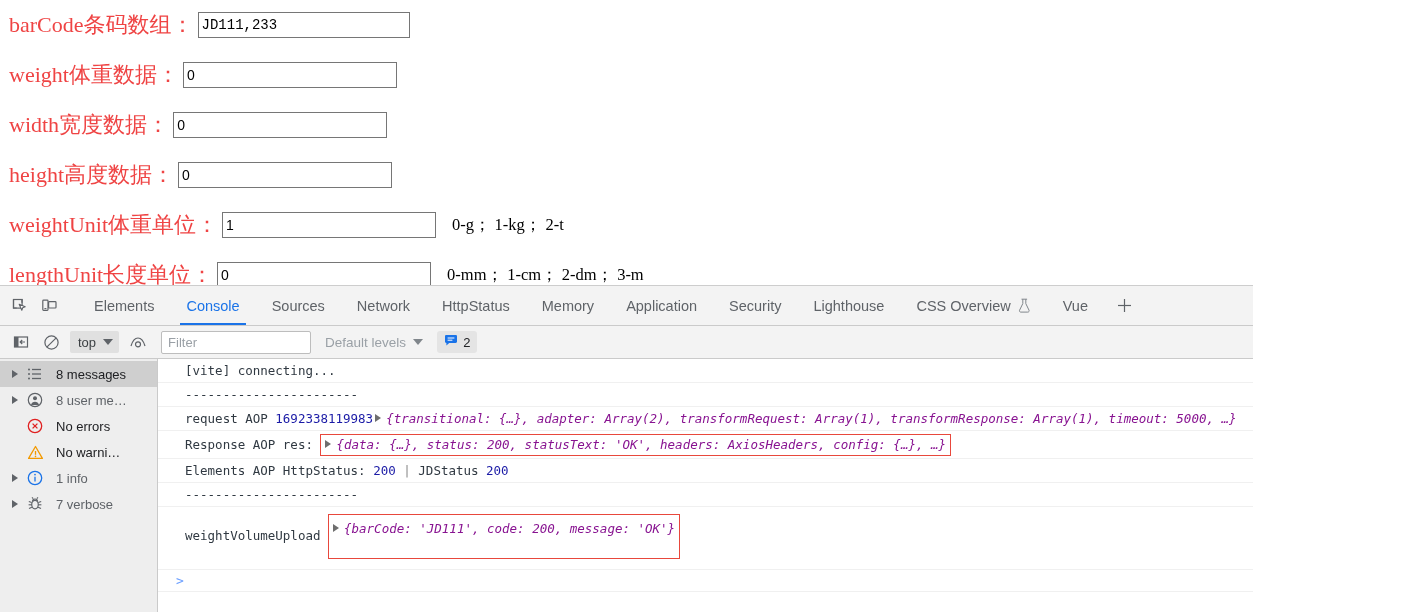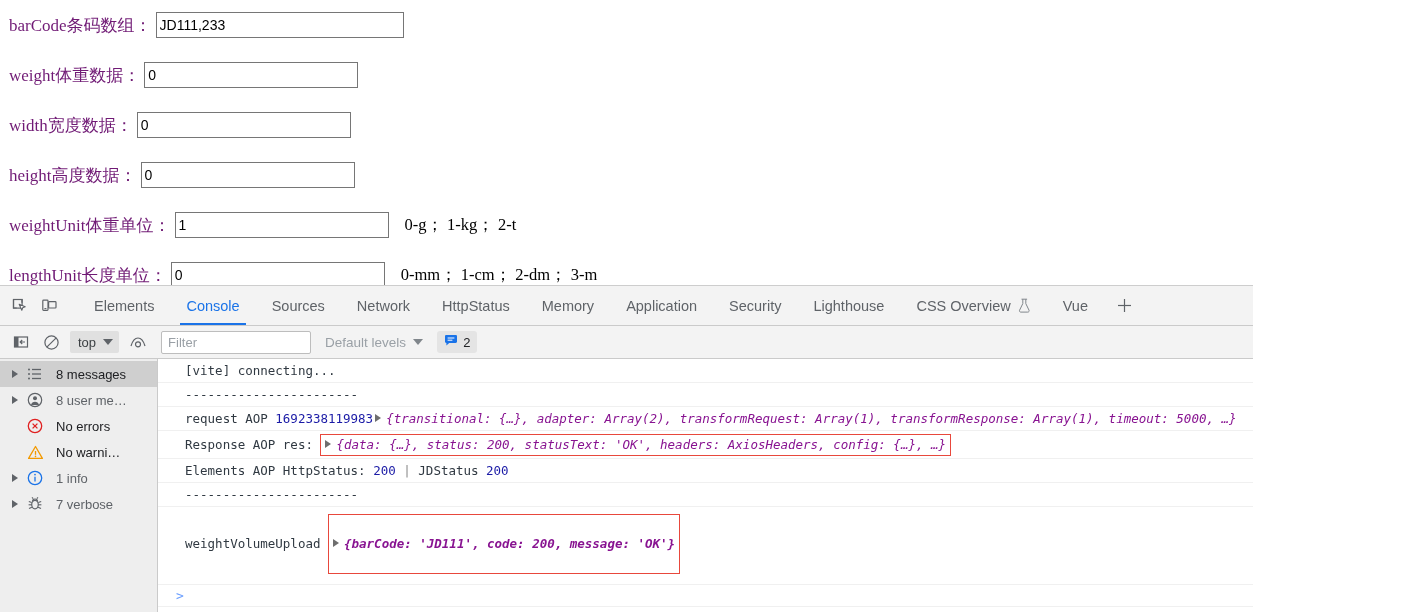--- a/index.html
+++ b/index.html
@@ -19,22 +19,22 @@
     background: #fff;
   }
   .form-row {
     display: flex;
     align-items: center;
     height: 50px;
     padding-left: 9px;
   }
   .form-label {
     font-family: "Liberation Serif", "DejaVu Serif", serif;
-    font-size: 17px;
-    color: #701a75;
+    font-size: 22px;
+    color: #ef4444;
     white-space: nowrap;
     letter-spacing: 0px;
   }
   .form-input {
     font-family: "Liberation Sans", sans-serif;
     font-size: 14px;
     color: #000;
     border: 1px solid #767676;
     border-radius: 0;
     background: #fff;
@@ -258,41 +258,41 @@
     margin: 0 5px 0 2px;
     vertical-align: 1px;
     cursor: pointer;
   }
   .redbox {
     display: inline-block;
     border: 1.6px solid #e8483c;
     padding: 1px 4px 1px 2px;
     vertical-align: middle;
   }
-  .redbox.big { padding: 20px 4px 20px 2px; font-weight: bold; }
+  .redbox.big { padding: 5px 4px 20px 2px; }
   .prompt-row {
     padding: 3px 0 3px 18px;
     font-family: "DejaVu Sans Mono", "Liberation Mono", monospace;
     font-size: 13px;
     color: #6a9eff;
     border-bottom: 1px solid #f0f0f0;
   }
   .dashline {
     font-family: "DejaVu Sans Mono", "Liberation Mono", monospace;
     letter-spacing: 0px;
   }
 </style>
 </head>
 <body>
 
 <div id="form-area">
 
   <div class="form-row">
     <span class="form-label">barCode条码数组：</span>
-    <input class="form-input" style="width: 248px;" value="JD111,233">
+    <input class="form-input" style="width: 212px; font-family: Liberation Mono, monospace;" value="JD111,233">
   </div>
 
   <div class="form-row">
     <span class="form-label">weight体重数据：</span>
     <input class="form-input" style="width: 214px;" value="0">
   </div>
 
   <div class="form-row">
     <span class="form-label">width宽度数据：</span>
     <input class="form-input" style="width: 214px;" value="0">

